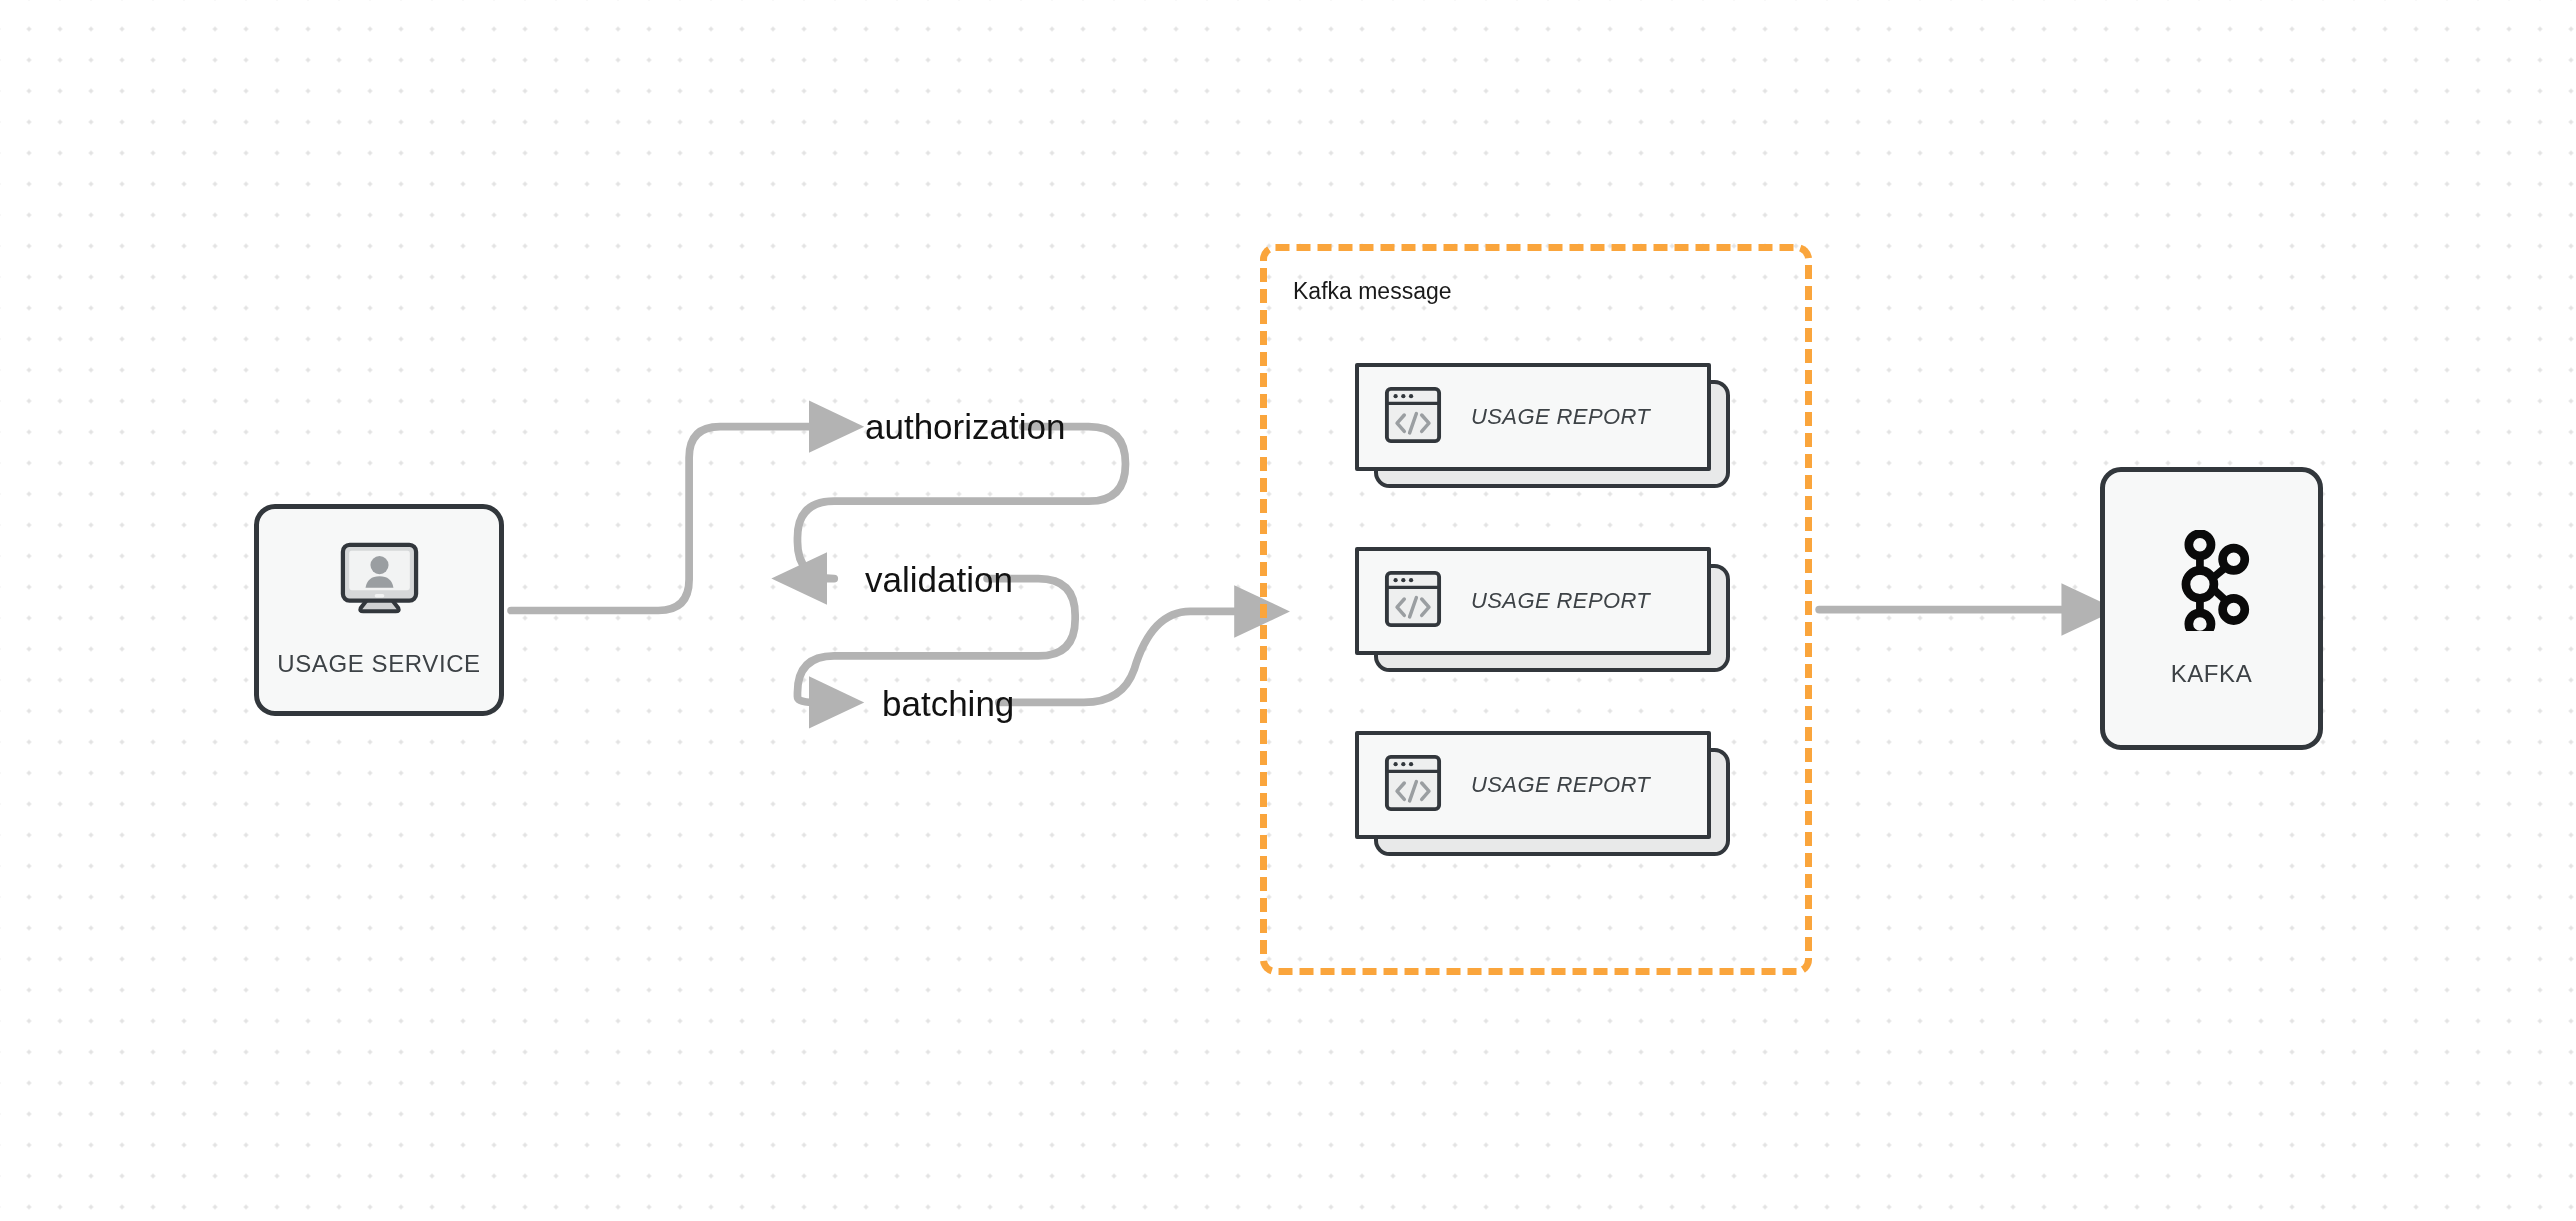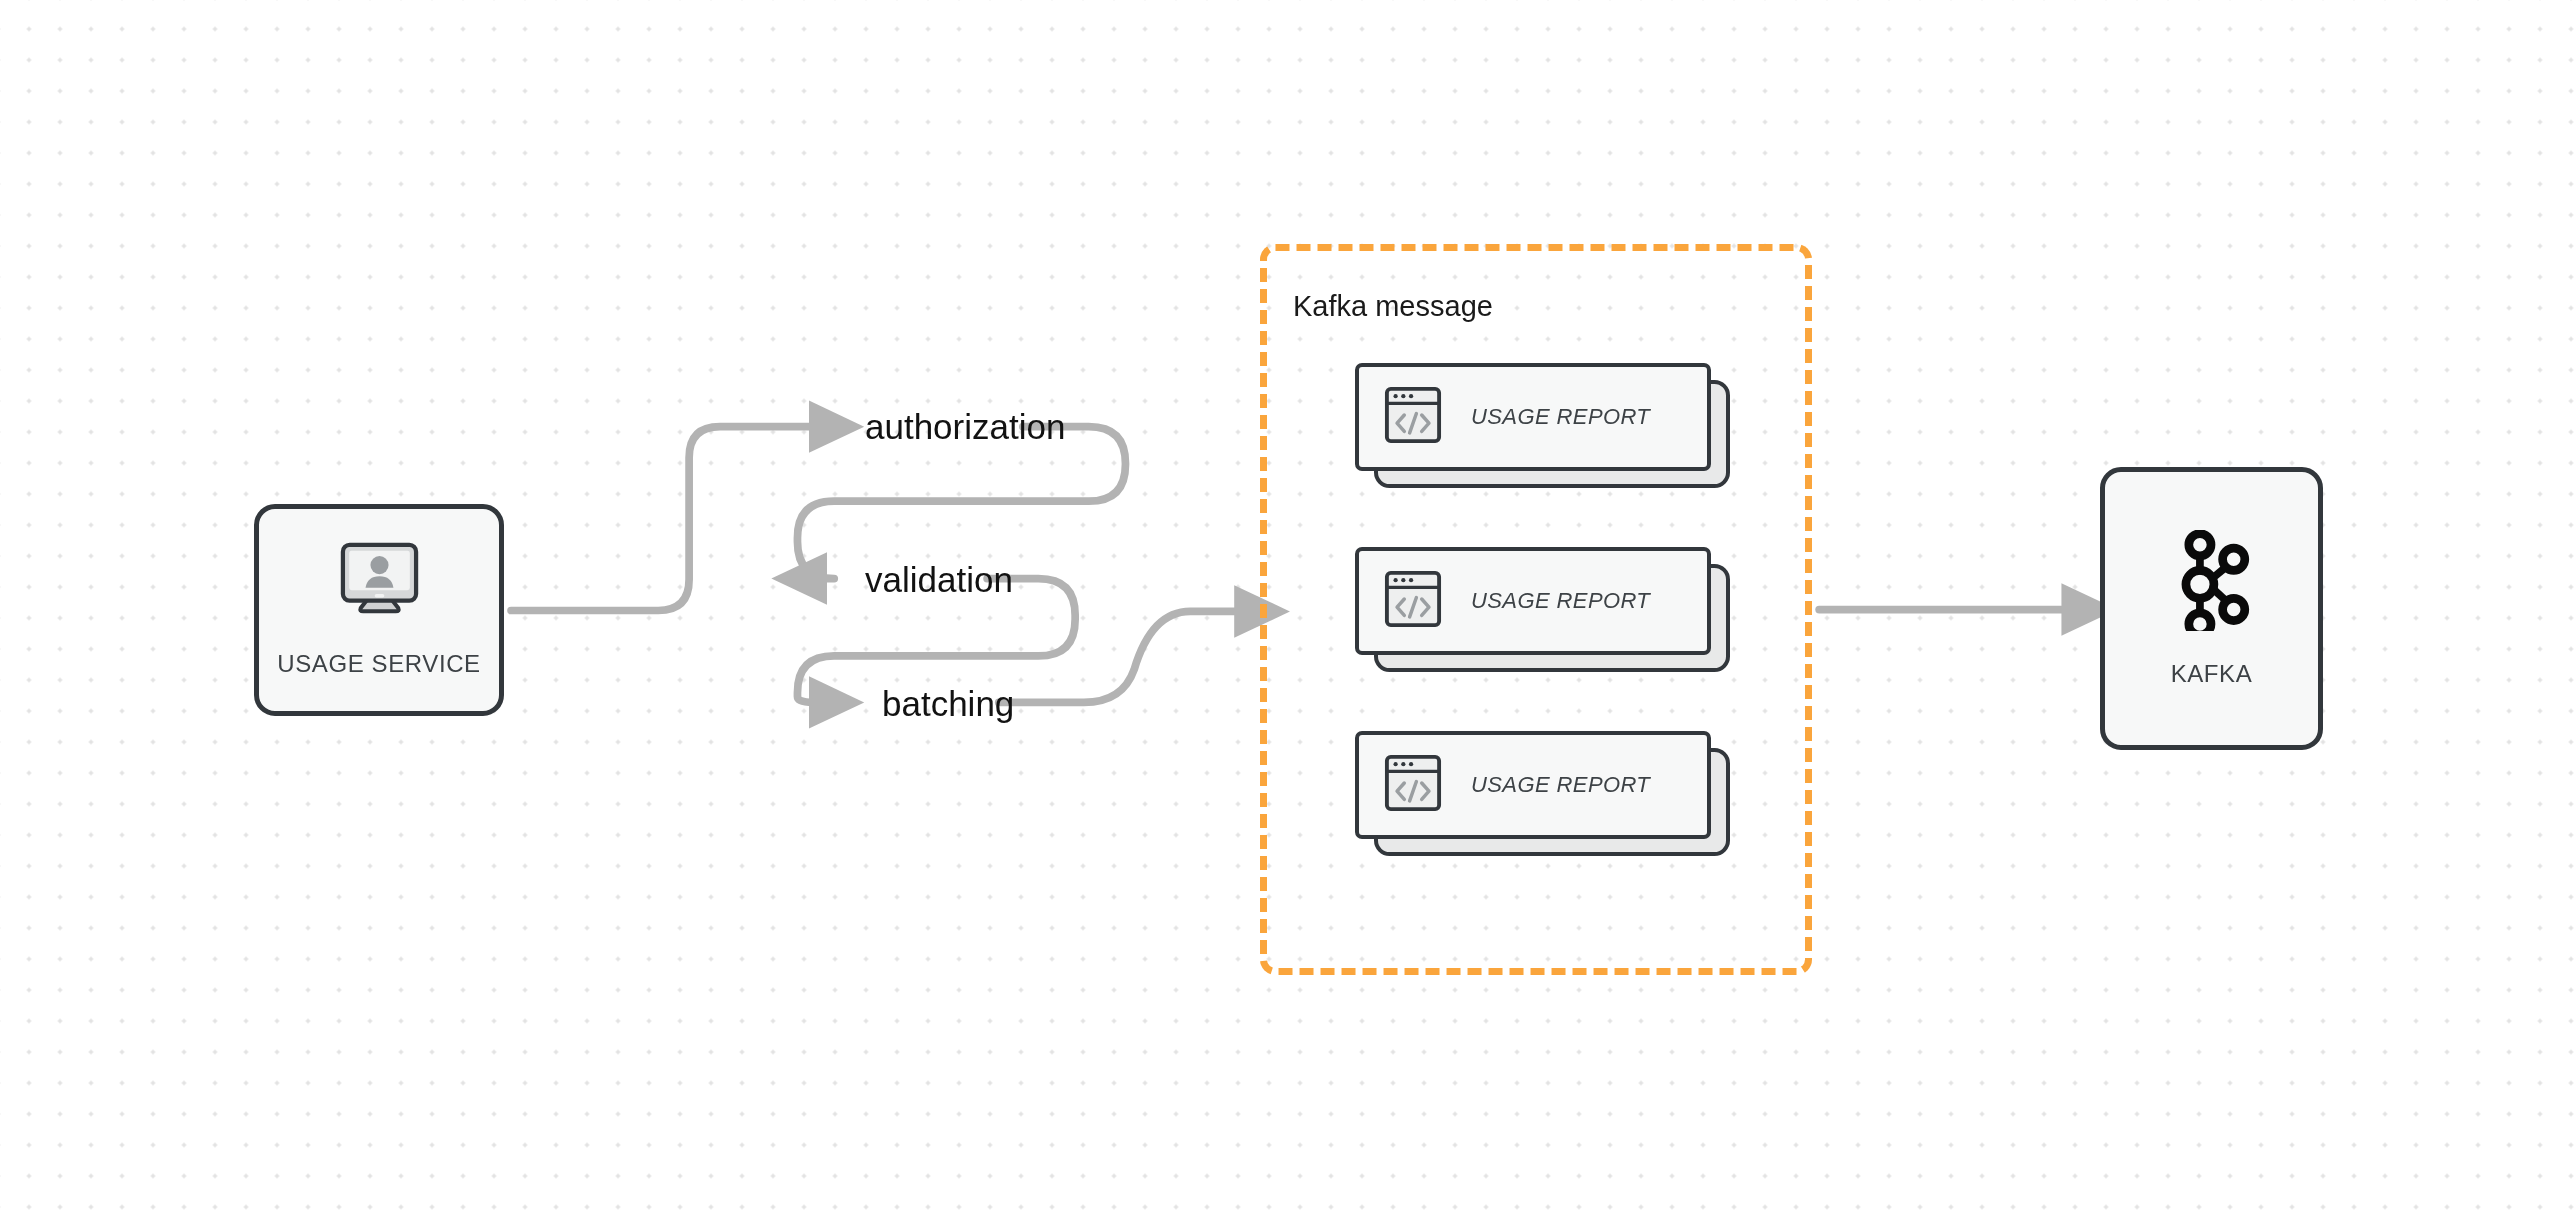--- a/index.html
+++ b/index.html
@@ -89,22 +89,22 @@
     width: 552px;
     height: 731px;
     box-sizing: border-box;
     border: 7.7px dashed #faa53c;
     border-radius: 15.5px;
     background: transparent;
   }
   #group-kafka-message-title {
     position: absolute;
     left: 1293px;
-    top: 292px;
-    font-size: 29px;
+    top: 280px;
+    font-size: 23px;
     color: #1a1a1a;
     white-space: nowrap;
     line-height: 1;
   }
 
   
   .card-stack {
     position: absolute;
     width: 375px;
     height: 126px;
@@ -122,21 +122,21 @@
   }
   .card-stack .card-front {
     position: absolute;
     left: 0;
     top: 0;
     width: 356px;
     height: 108px;
     box-sizing: border-box;
     background: #f7f8f8;
     border: 4.8px solid #32373c;
-    border-radius: 7px;
+    border-radius: 2px;
     display: flex;
     align-items: center;
     padding-left: 25px;
   }
   .card-front .card-icon { flex: 0 0 auto; }
   .card-front .card-label {
     margin-left: 29px;
     font-size: 22px;
     font-style: italic;
     letter-spacing: 0.4px;

